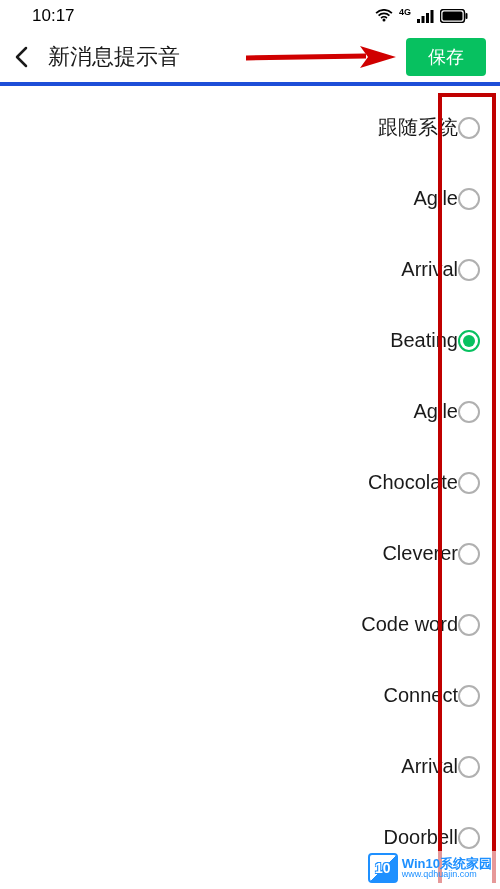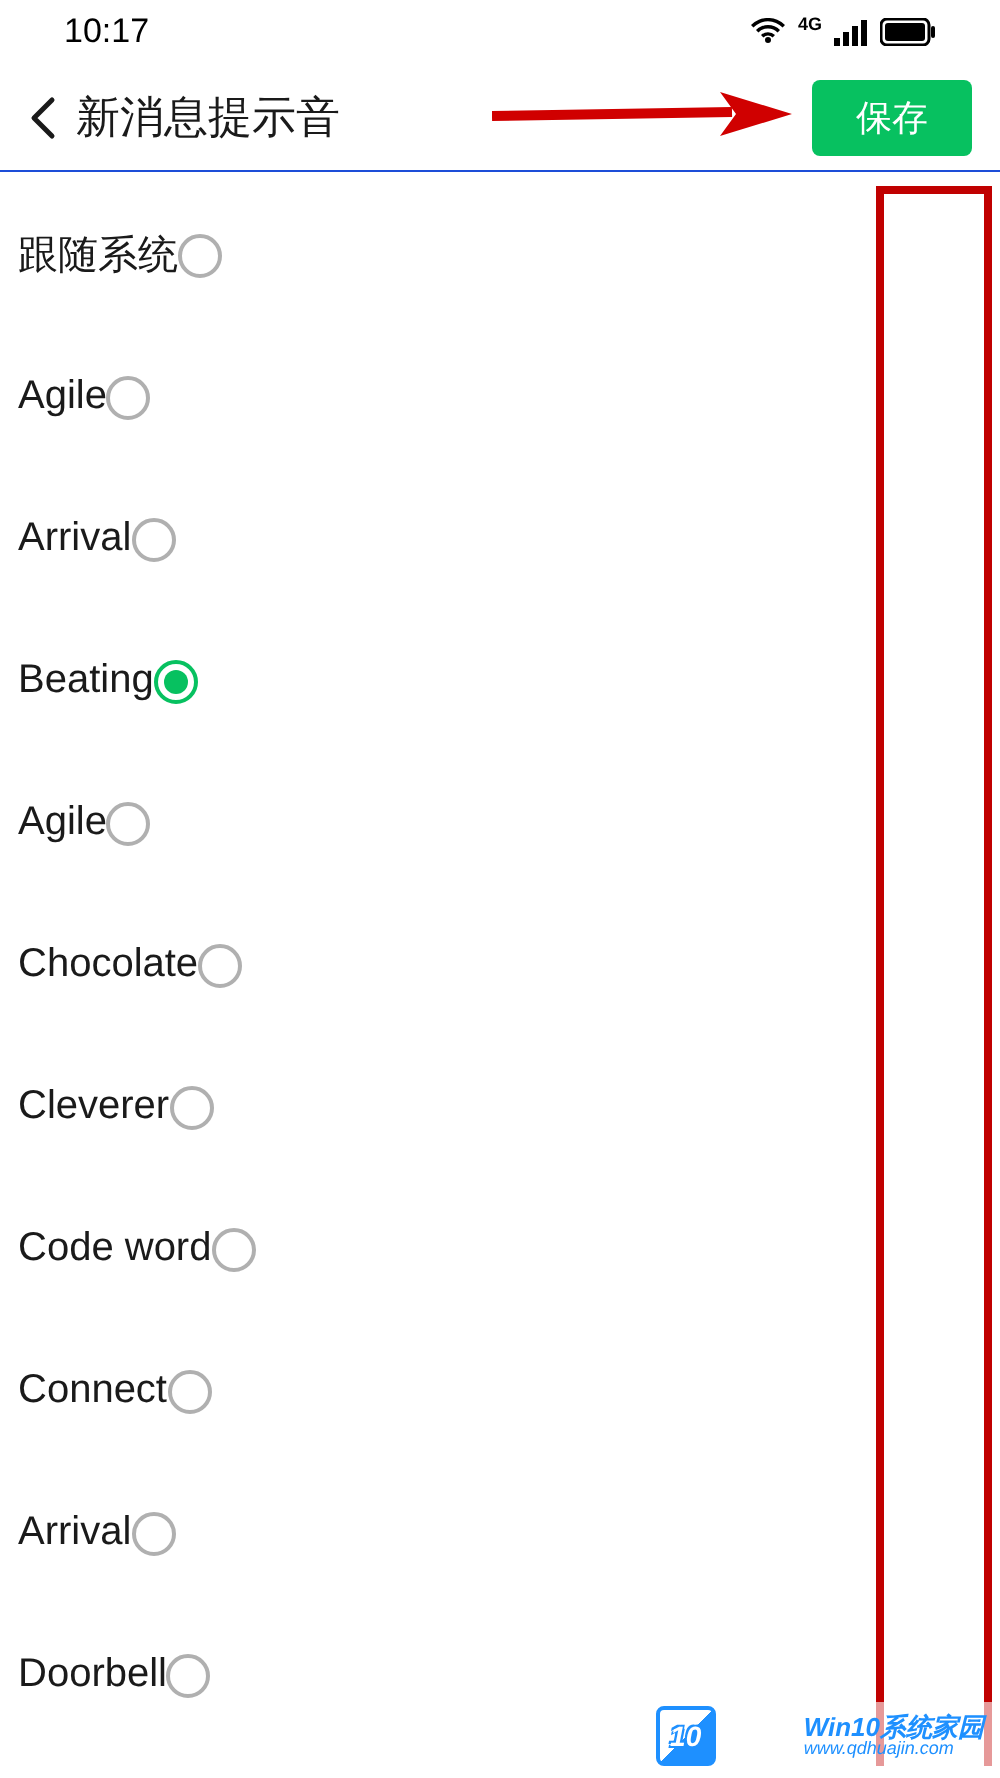--- a/index.html
+++ b/index.html
@@ -31,22 +31,23 @@
       gap: 6px;
     }
     .status-right svg {
       display: block;
     }
     .header {
       height: 54px;
       display: flex;
       align-items: center;
       padding: 0 14px;
-      border-bottom: 1px solid #1d4ed8;
-      position: relative;
+      border-bottom: 4px solid #1d4ed8;
+      position: relative;
+      gap: 10px;
     }
     .back-chevron {
       display: flex;
       align-items: center;
       margin-right: 10px;
     }
     .title {
       font-size: 22px;
       font-weight: 500;
       color: #1a1a1a;
@@ -68,22 +69,22 @@
       left: 246px;
       pointer-events: none;
     }
     .list {
       padding-top: 6px;
     }
     .list-item {
       height: 71px;
       display: flex;
       align-items: center;
-      justify-content: flex-start;
-      padding: 0 9px;
+      justify-content: flex-end;
+      padding: 0 20px;
     }
     .list-label {
       font-size: 20px;
       color: #1a1a1a;
     }
     .radio {
       width: 22px;
       height: 22px;
       border: 2px solid #b0b0b0;
       border-radius: 50%;
@@ -111,24 +112,23 @@
       border: 4px solid #c00000;
       border-bottom: none;
       pointer-events: none;
     }
     .watermark {
       position: absolute;
       bottom: 4px;
       right: 4px;
       display: flex;
       align-items: center;
-      gap: 16px;
+      gap: 4px;
       background: rgba(255,255,255,0.6);
       padding: 2px 4px;
-      font-style: italic;
     }
     .wm-logo {
       width: 30px;
       height: 30px;
       background: linear-gradient(135deg, #fff 0%, #fff 50%, #1e90ff 50%, #1e90ff 100%);
       border: 2px solid #1e90ff;
       border-radius: 4px;
       display: flex;
       align-items: center;
       justify-content: center;
@@ -138,21 +138,20 @@
       position: relative;
     }
     .wm-logo span {
       color: #fff;
       text-shadow: -1px -1px 0 #1e90ff, 1px -1px 0 #1e90ff, -1px 1px 0 #1e90ff, 1px 1px 0 #1e90ff;
     }
     .wm-text {
       display: flex;
       flex-direction: column;
       line-height: 1;
-      margin-left: 28px;
     }
     .wm-main {
       font-size: 13px;
       font-weight: 700;
       color: #1e90ff;
     }
     .wm-sub {
       font-size: 9px;
       color: #1e90ff;
     }

